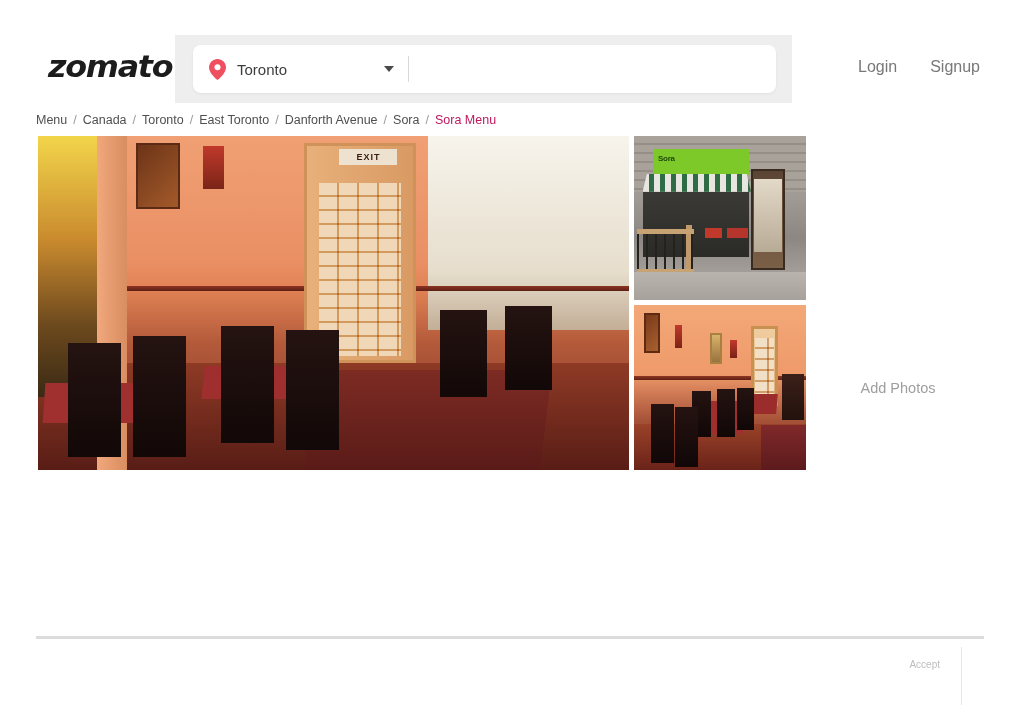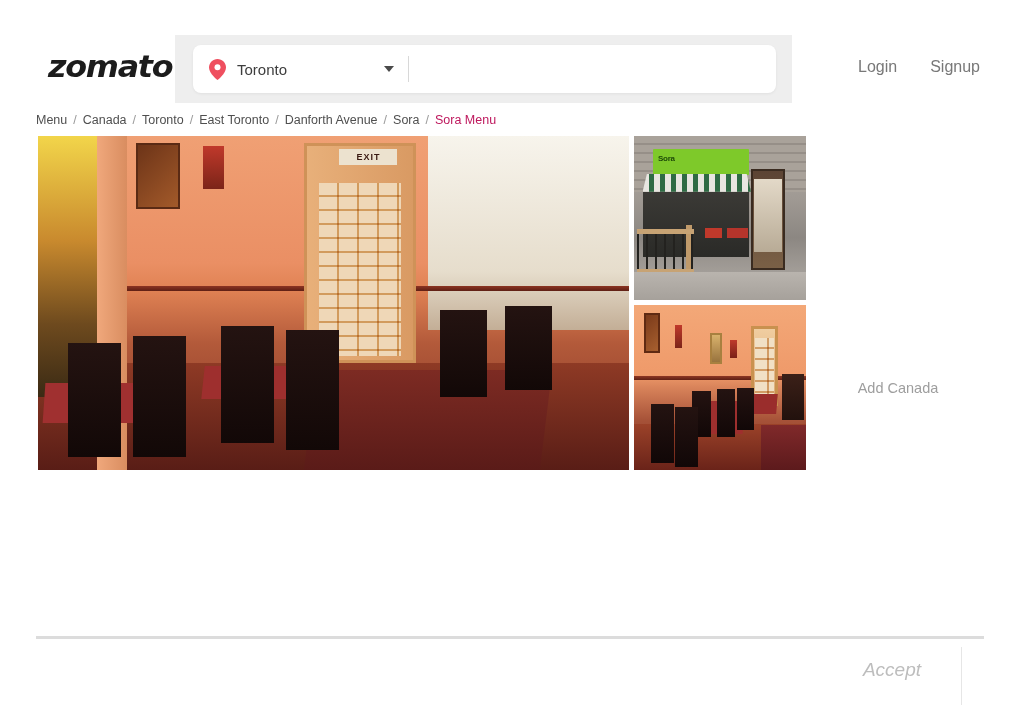--- a/index.html
+++ b/index.html
@@ -334,28 +334,27 @@
     width: 790px;
     font-size: 13.5px;
     line-height: 18px;
     color: #b9b9b9;
   }
   .cookie-text a { color: #b04050; text-decoration: none; cursor: pointer; }
   .cookie-text .dl { color: #b9b9b9; text-decoration: underline; cursor: pointer; }
   .accept-btn {
     margin-left: auto;
     margin-top: 20px;
-    margin-right: 63px;
-    font-size: 19px;
+    margin-right: 44px;
+    font-size: 10px;
     color: #bdbdbd;
     background: transparent;
     border: none;
     font-family: "Liberation Sans", sans-serif;
     cursor: pointer;
-    font-style: italic;
   }
   .cookie-rule {
     position: absolute;
     right: 22px;
     top: 8px;
     width: 1px;
     height: 58px;
     background: #e6e6e6;
   }
 </style>
@@ -470,21 +469,21 @@
         <div class="tc1"></div>
         <div class="cc cc5"></div>
         <div class="cc cc4"></div>
         <div class="cc cc3"></div>
         <div class="cc cc1"></div>
         <div class="cc cc2"></div>
       </div>
     </div>
 
     <div class="addcell">
-      <span>Add Canada</span>
+      <span>Add Photos</span>
     </div>
 
   </div>
 </div>
 
 <div class="cookie">
   <button class="accept-btn">Accept</button>
   <div class="cookie-rule"></div>
 </div>
 

